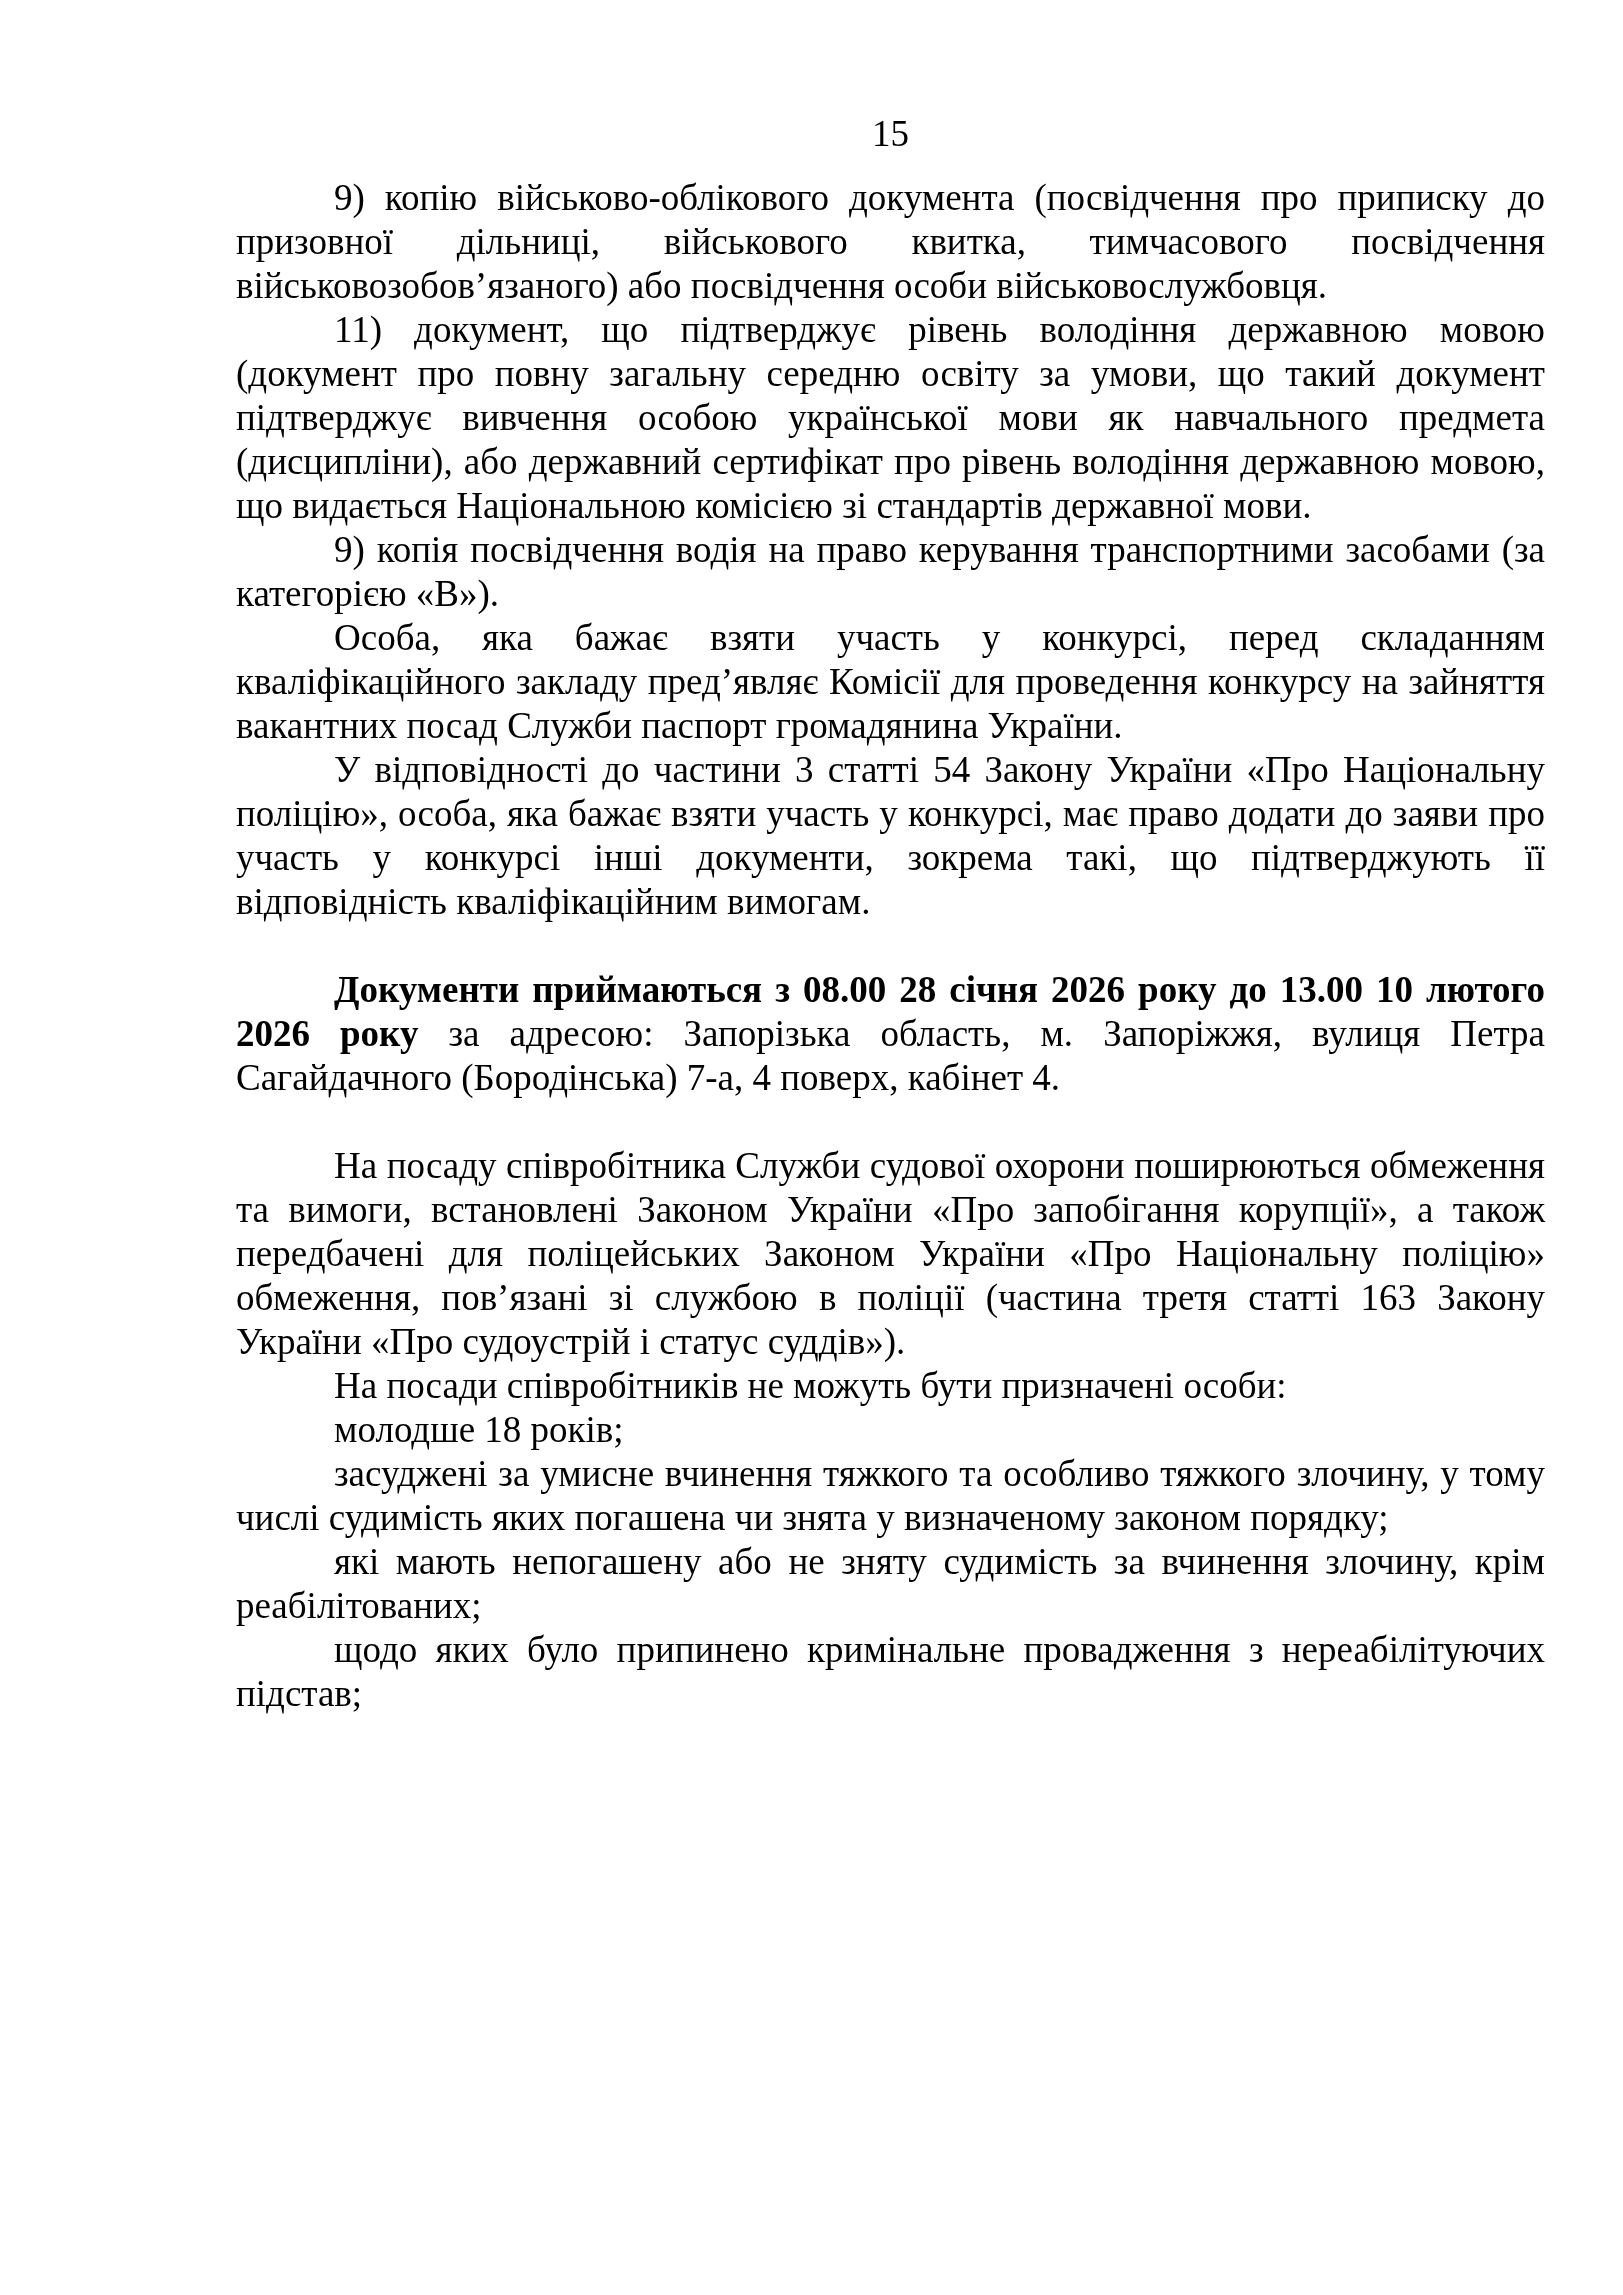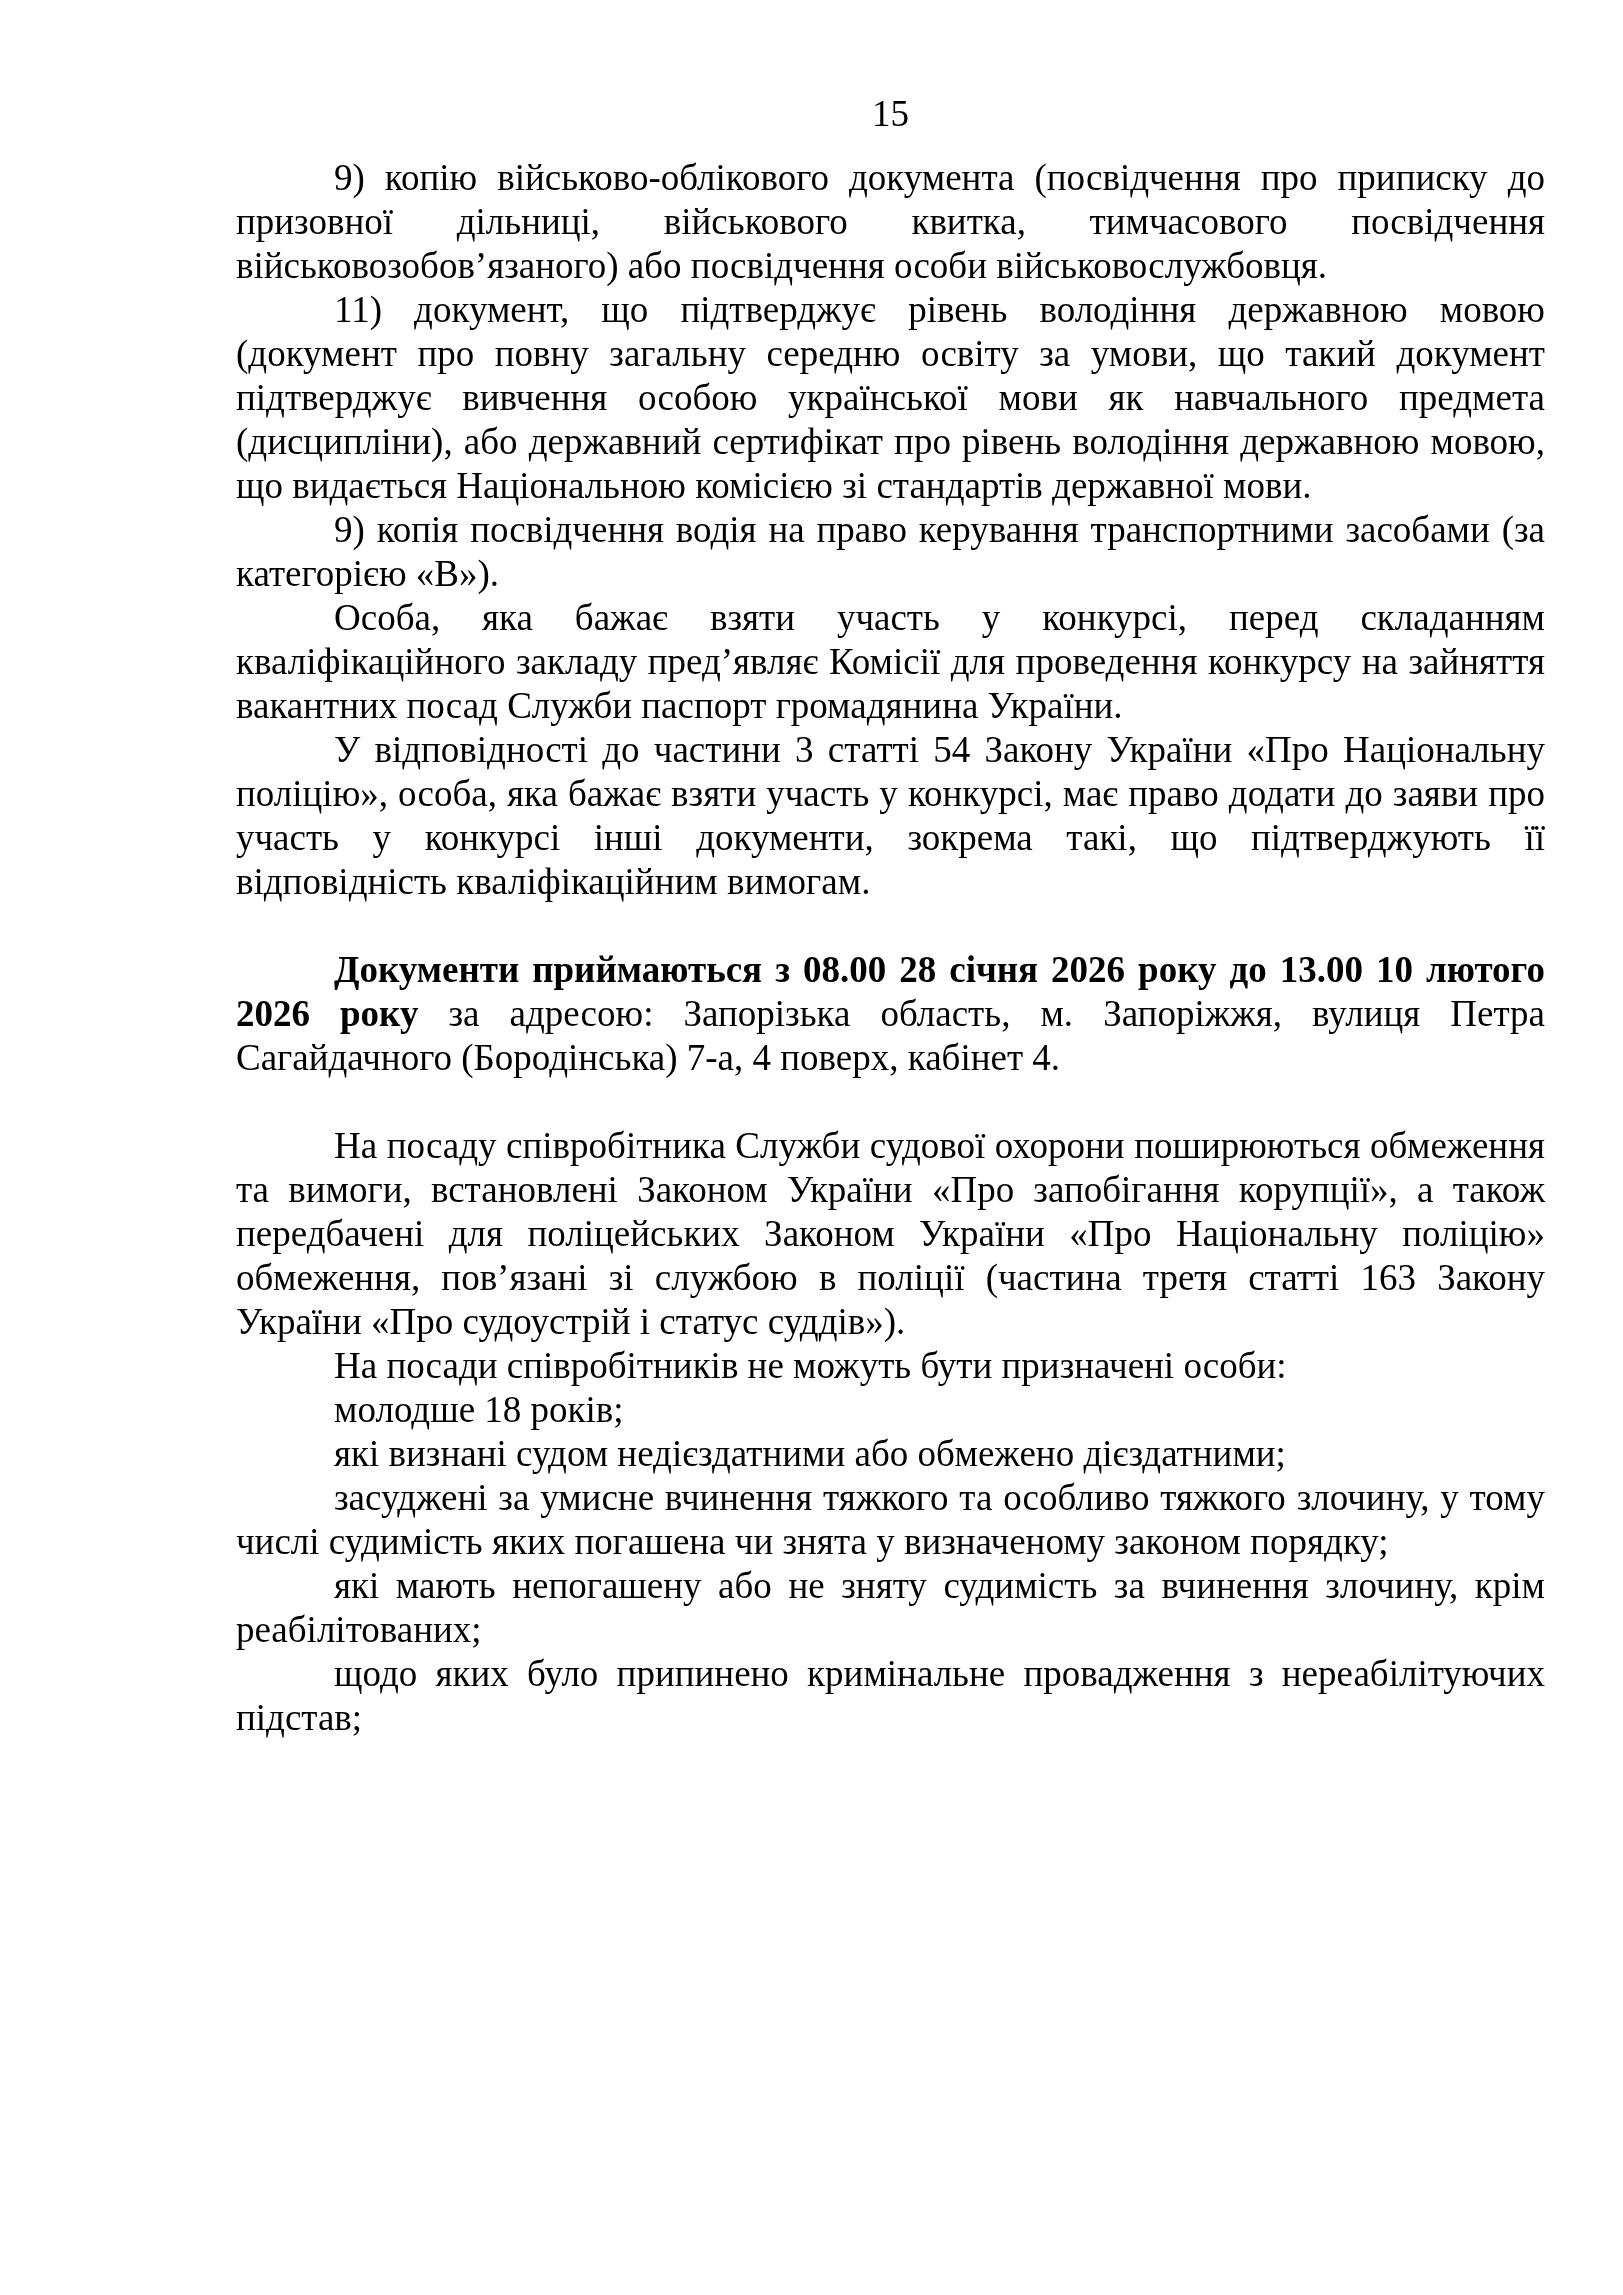--- a/index.html
+++ b/index.html
@@ -9,20 +9,21 @@
     background: #ffffff;
   }
   .page {
     position: relative;
     width: 1623px;
     height: 2214px;
     background: #ffffff;
     overflow: hidden;
     font-family: "Liberation Serif", "DejaVu Serif", serif;
     color: #000000;
+    margin-top: 20px;
   }
   .content {
     position: absolute;
     left: 236px;
     top: 92px;
     width: 1309px;
     font-size: 37px;
     line-height: 44px;
     text-align: justify;
   }
@@ -61,21 +62,20 @@
 
     <p class="para gap"><b>Документи приймаються з 08.00 28 січня 2026 року до 13.00 10 лютого 2026 року</b><span> за адресою: Запорізька область, м. Запоріжжя, вулиця Петра Сагайдачного (Бородінська) 7-а, 4 поверх, кабінет 4.</span></p>
 
     <p class="para gap">На посаду співробітника Служби судової охорони поширюються обмеження та вимоги, встановлені Законом України «Про запобігання корупції», а також передбачені для поліцейських Законом України «Про Національну поліцію» обмеження, пов’язані зі службою в поліції (частина третя статті 163 Закону України «Про судоустрій і статус суддів»).</p>
 
     <p class="para">На посади співробітників не можуть бути призначені особи:</p>
 
     <p class="para">молодше 18 років;</p>
 
 
-    <p class="para">які визнані судом недієздатними або обмежено дієздатними;</p>
 
 
     <p class="para">засуджені за умисне вчинення тяжкого та особливо тяжкого злочину, у тому числі судимість яких погашена чи знята у визначеному законом порядку;</p>
 
     <p class="para">які мають непогашену або не зняту судимість за вчинення злочину, крім реабілітованих;</p>
 
     <p class="para">щодо яких було припинено кримінальне провадження з нереабілітуючих підстав;</p>
 
   </div>
 </div>

